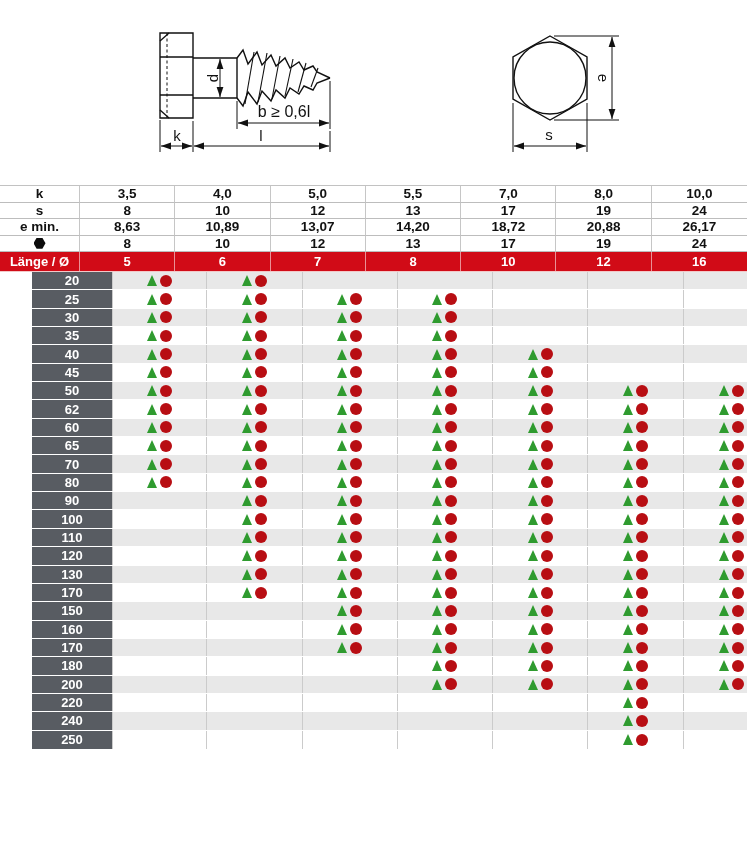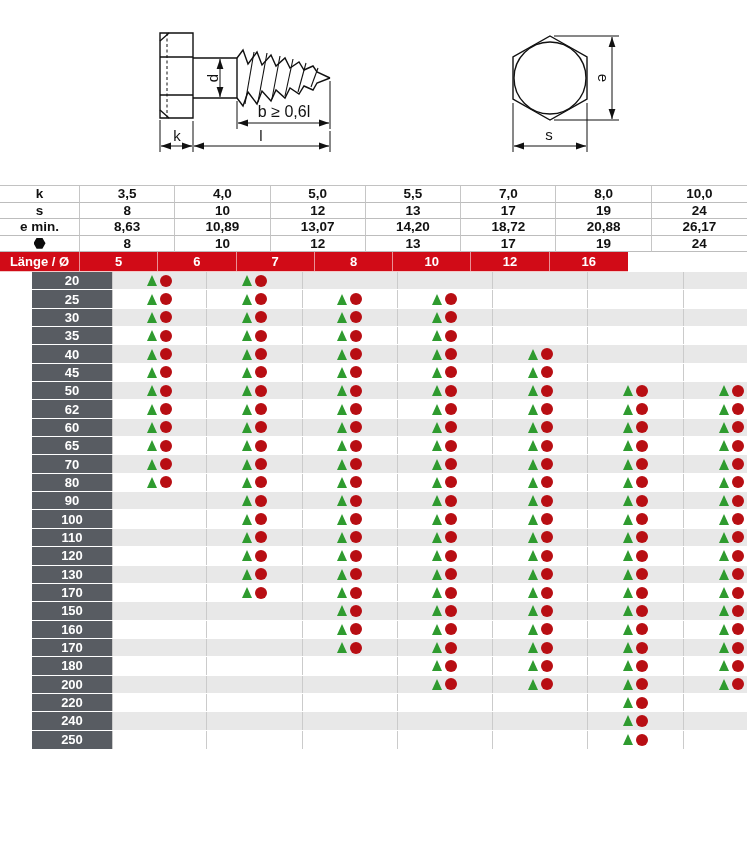--- a/index.html
+++ b/index.html
@@ -31,21 +31,21 @@
   }
   .spec-cell:last-child{border-right:none;}
   .hex-icon{
     width:12px;height:11px;background:#0c0c0c;display:inline-block;
     clip-path:polygon(26% 0,74% 0,100% 50%,74% 100%,26% 100%,0 50%);
     border-radius:2px;
   }
 
   
   .red-row{
-    width:628px;height:20px;flex:0 0 auto;
+    width:747px;height:20px;flex:0 0 auto;
     display:grid;grid-template-columns:80px repeat(7,1fr);
     background:var(--header-red,#d10b17);
     border-bottom:1px solid #f3c8c8;box-sizing:border-box;
   }
   .red-cell{
     display:flex;align-items:center;justify-content:center;
     color:#fff;font-size:13px;font-weight:700;
     border-right:1px solid rgba(255,255,255,.55);box-sizing:border-box;
   }
   .red-cell:last-child{border-right:none;}

